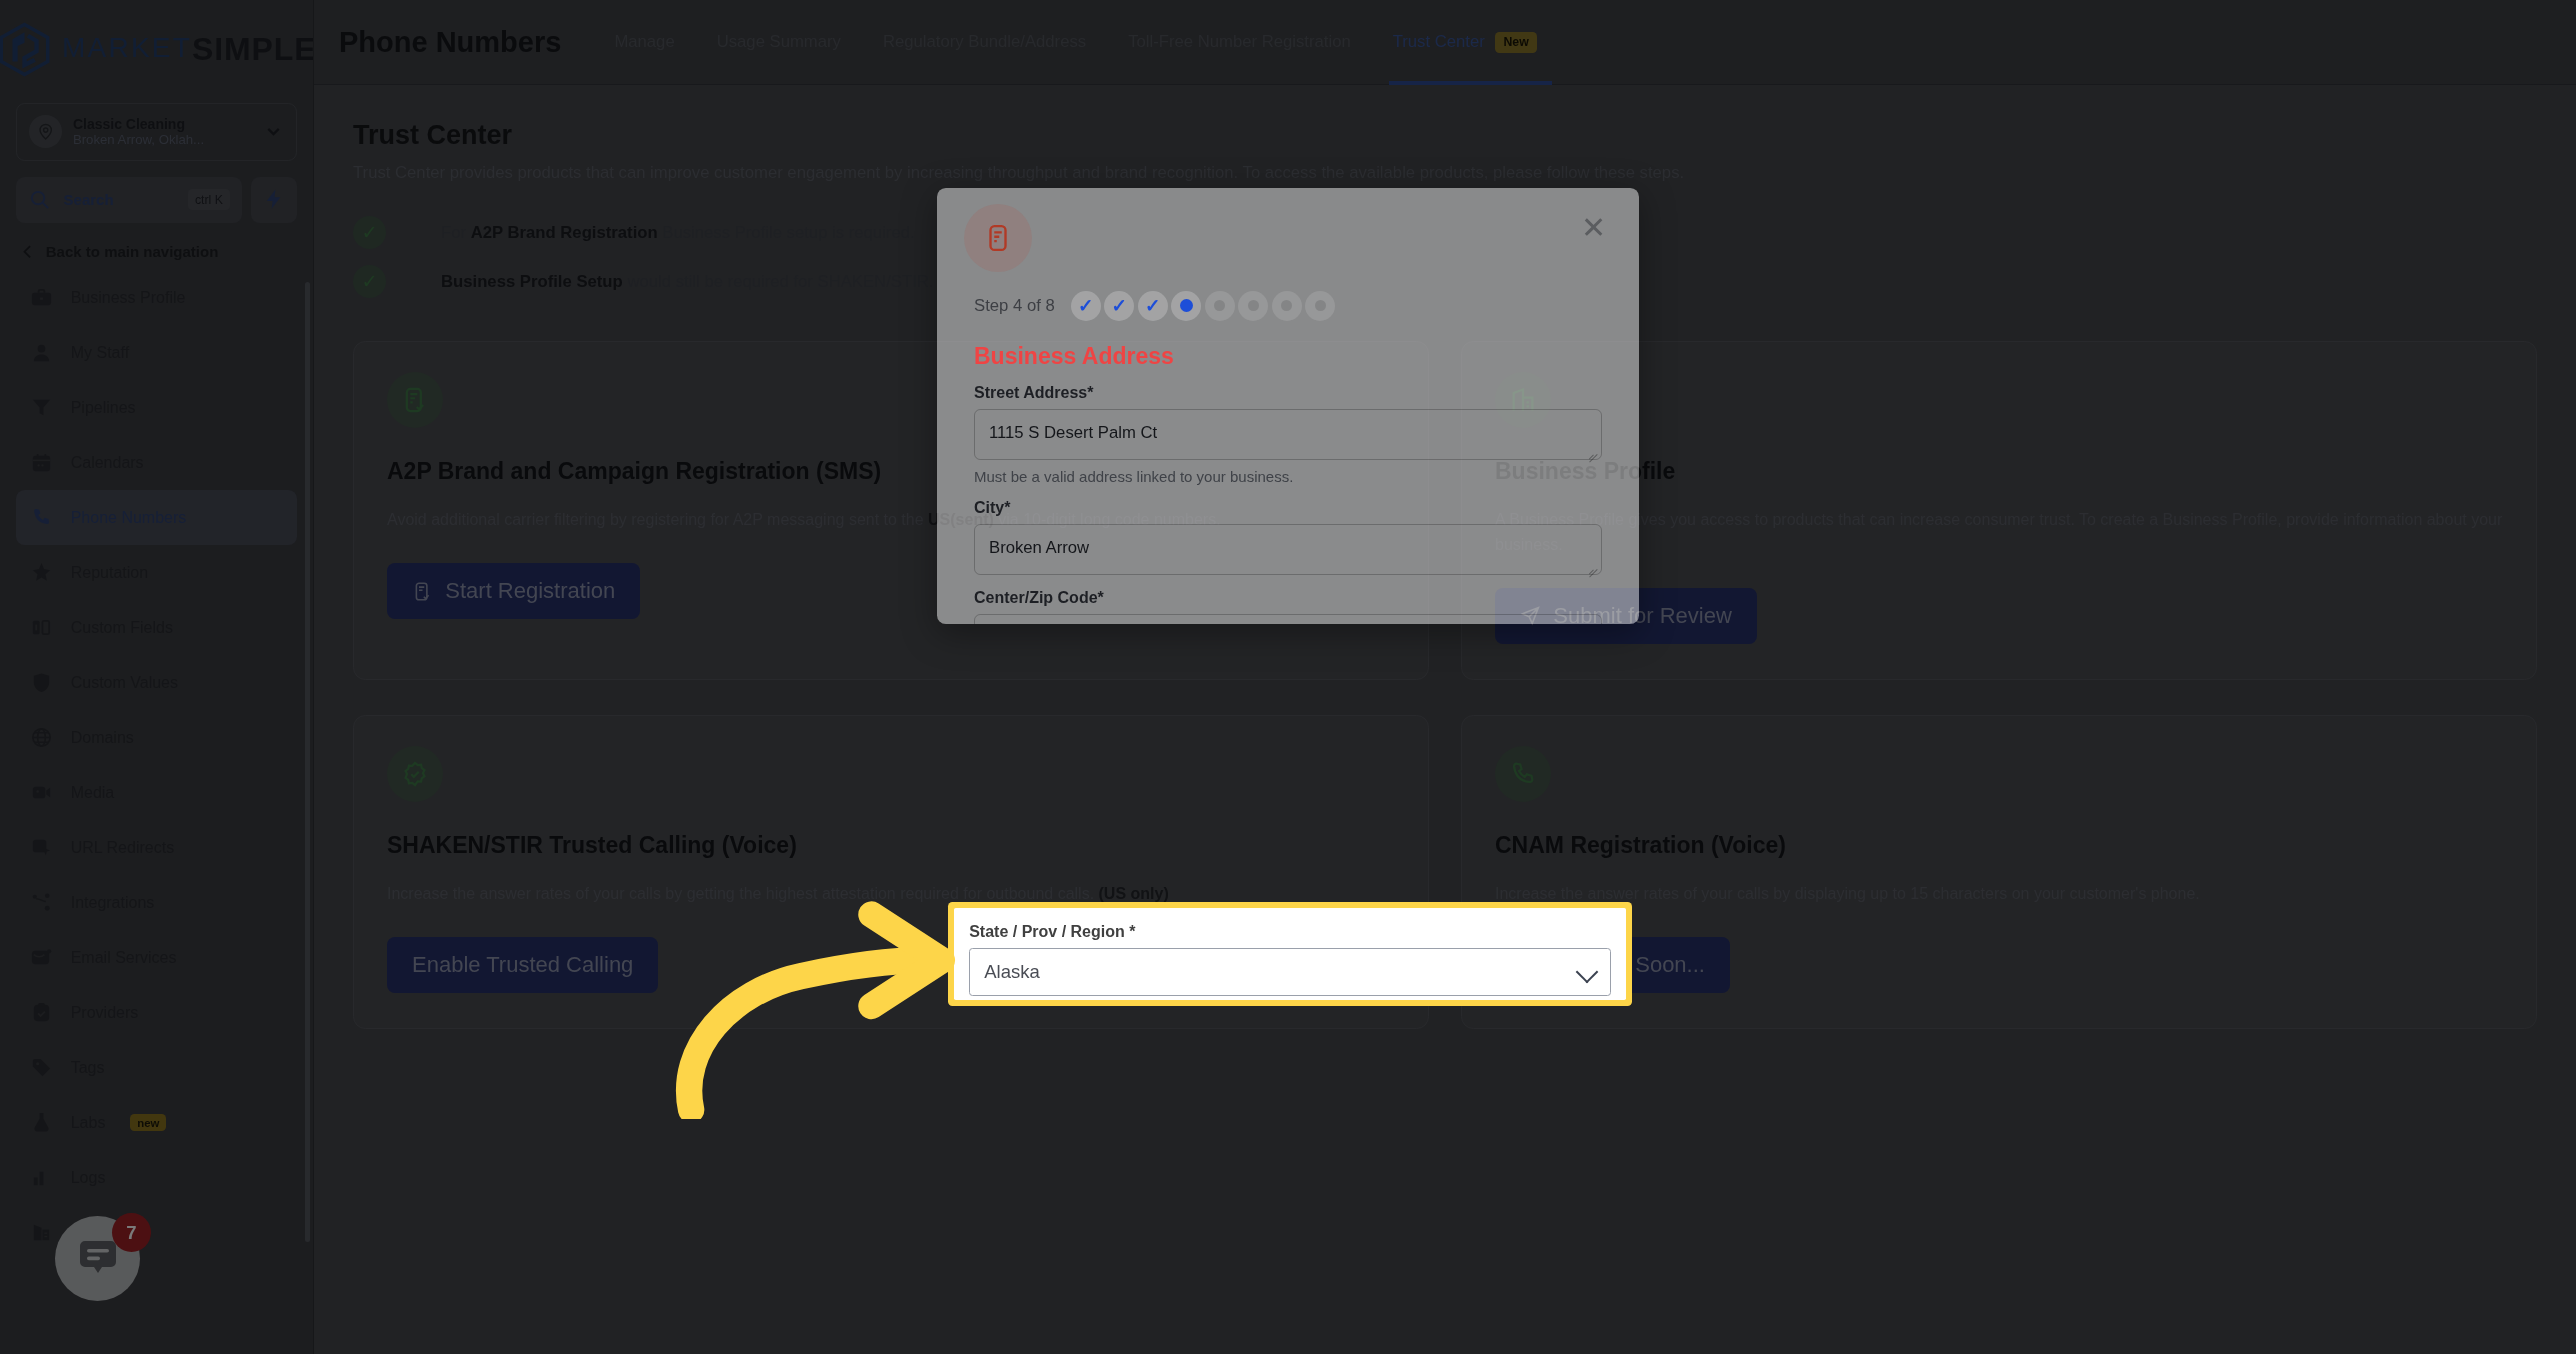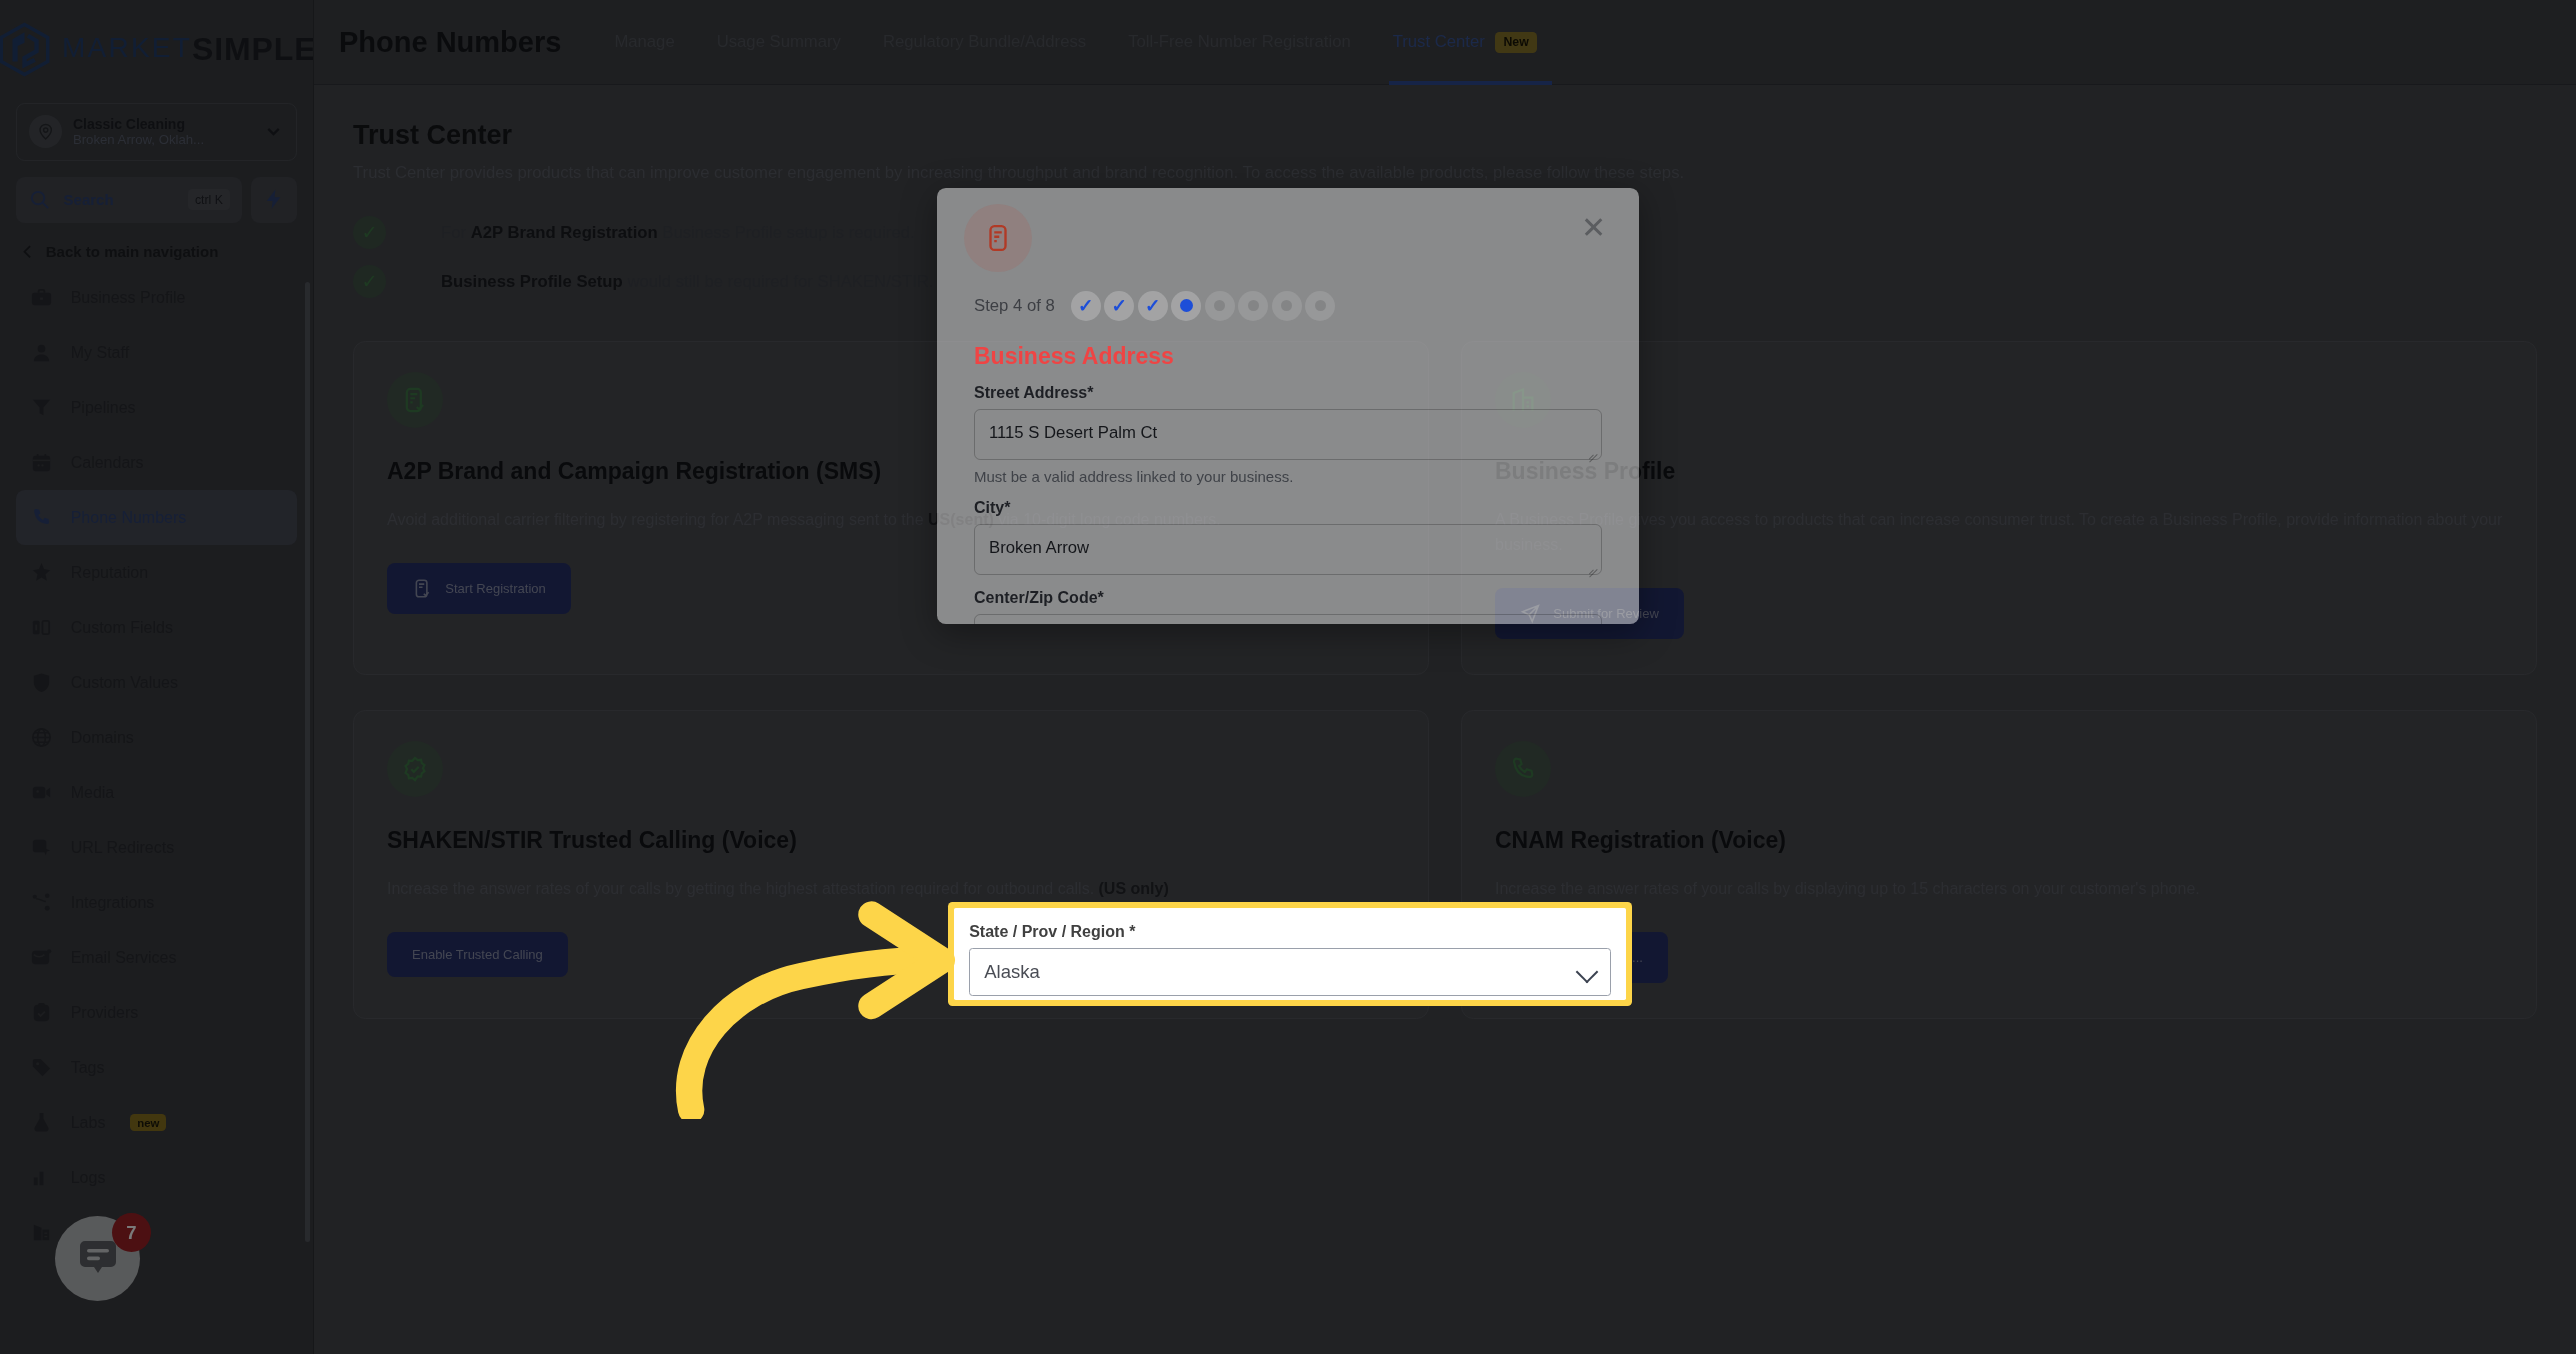--- a/index.html
+++ b/index.html
@@ -122,21 +122,21 @@
   .card-ico {
     width: 56px; height: 56px; border-radius: 50%; background: rgba(58,110,64,.32);
     display:flex; align-items:center; justify-content:center;
   }
   .card-title { font-size: 23px; font-weight:700; color:#14161a; margin-top: 30px; }
   .card-desc { font-size: 16px; color:#5c5f67; margin-top: 23px; line-height: 1.55; }
   .card-desc b { color:#24262b; }
   .card-btn {
     margin-top: 30px; display:inline-flex; align-items:center; gap: 12.3px;
     background:#26306a; color:#8d93ab; border:none; border-radius:8px;
-    font-size: 13px; padding: 15px 25px; font-family:inherit;
+    font-size: 22px; padding: 15px 25px; font-family:inherit;
   }
 
   
   #overlay {
     position:absolute; inset:0; background: rgba(0,0,0,0.52);
   }
   #modal {
     position:absolute; left: 937px; top: 188px; width: 702px; height: 436px;
     background: rgba(255,255,255,0.47); border-radius: 8.8px;
     box-shadow: 0 8.8px 35px rgba(0,0,0,.35);

